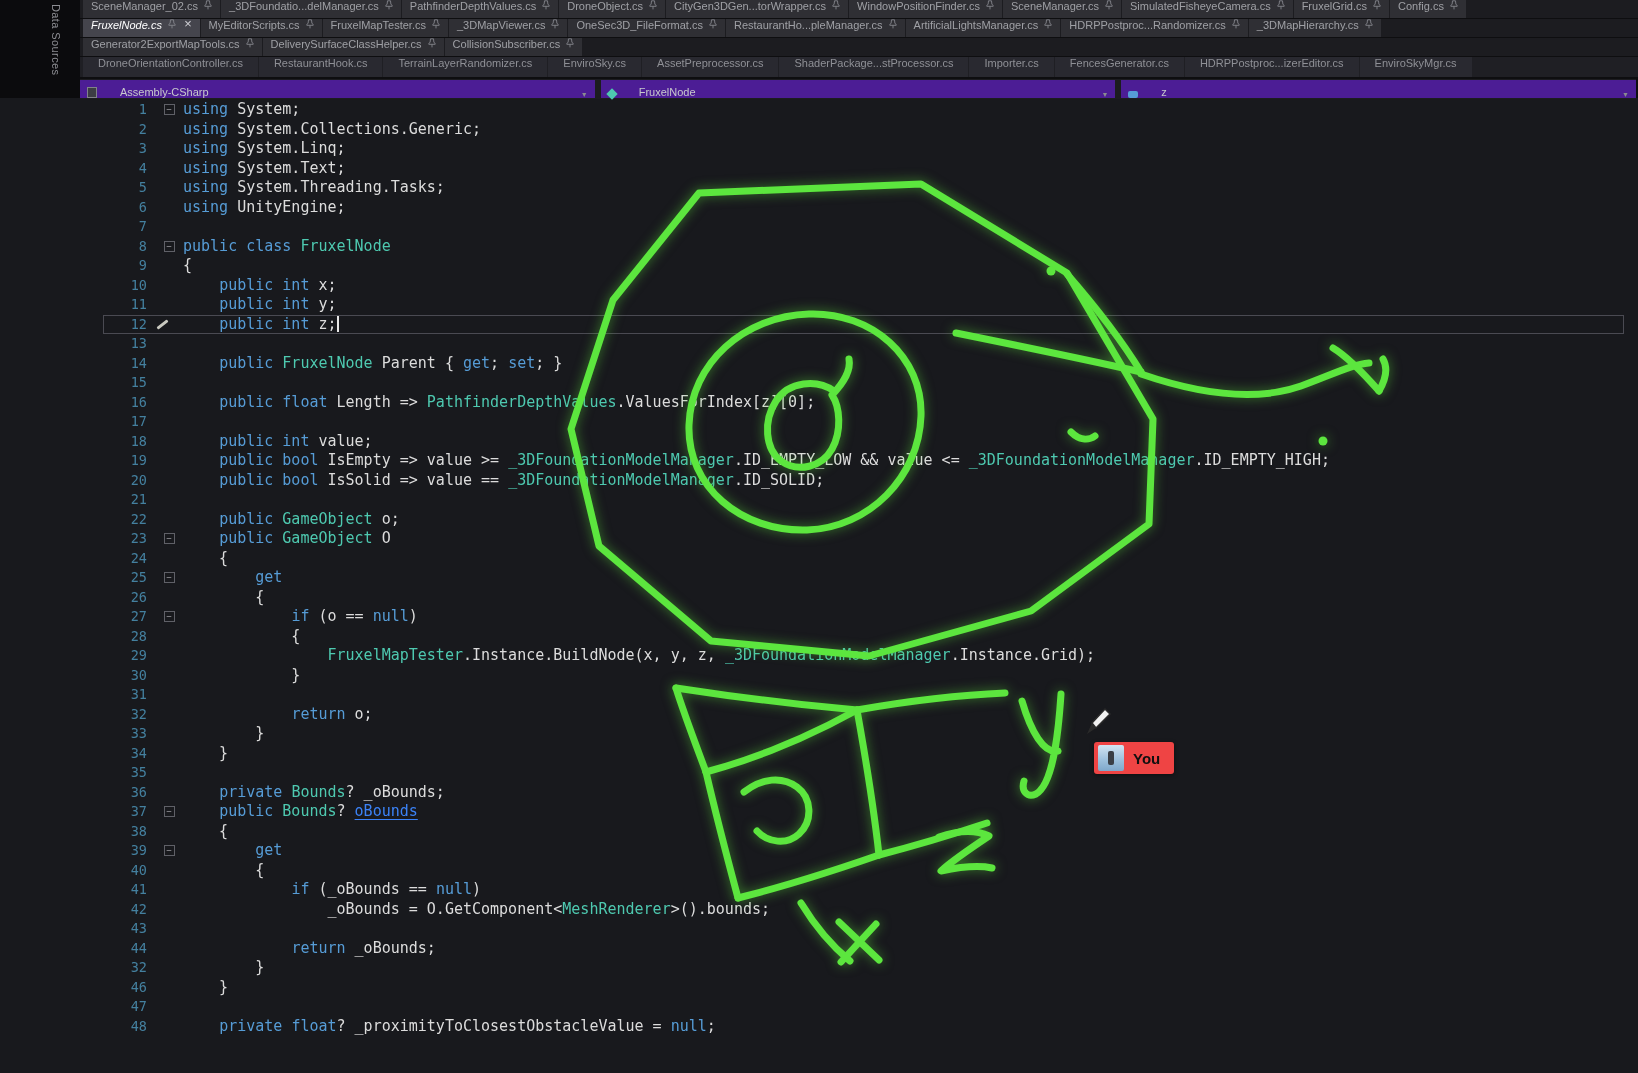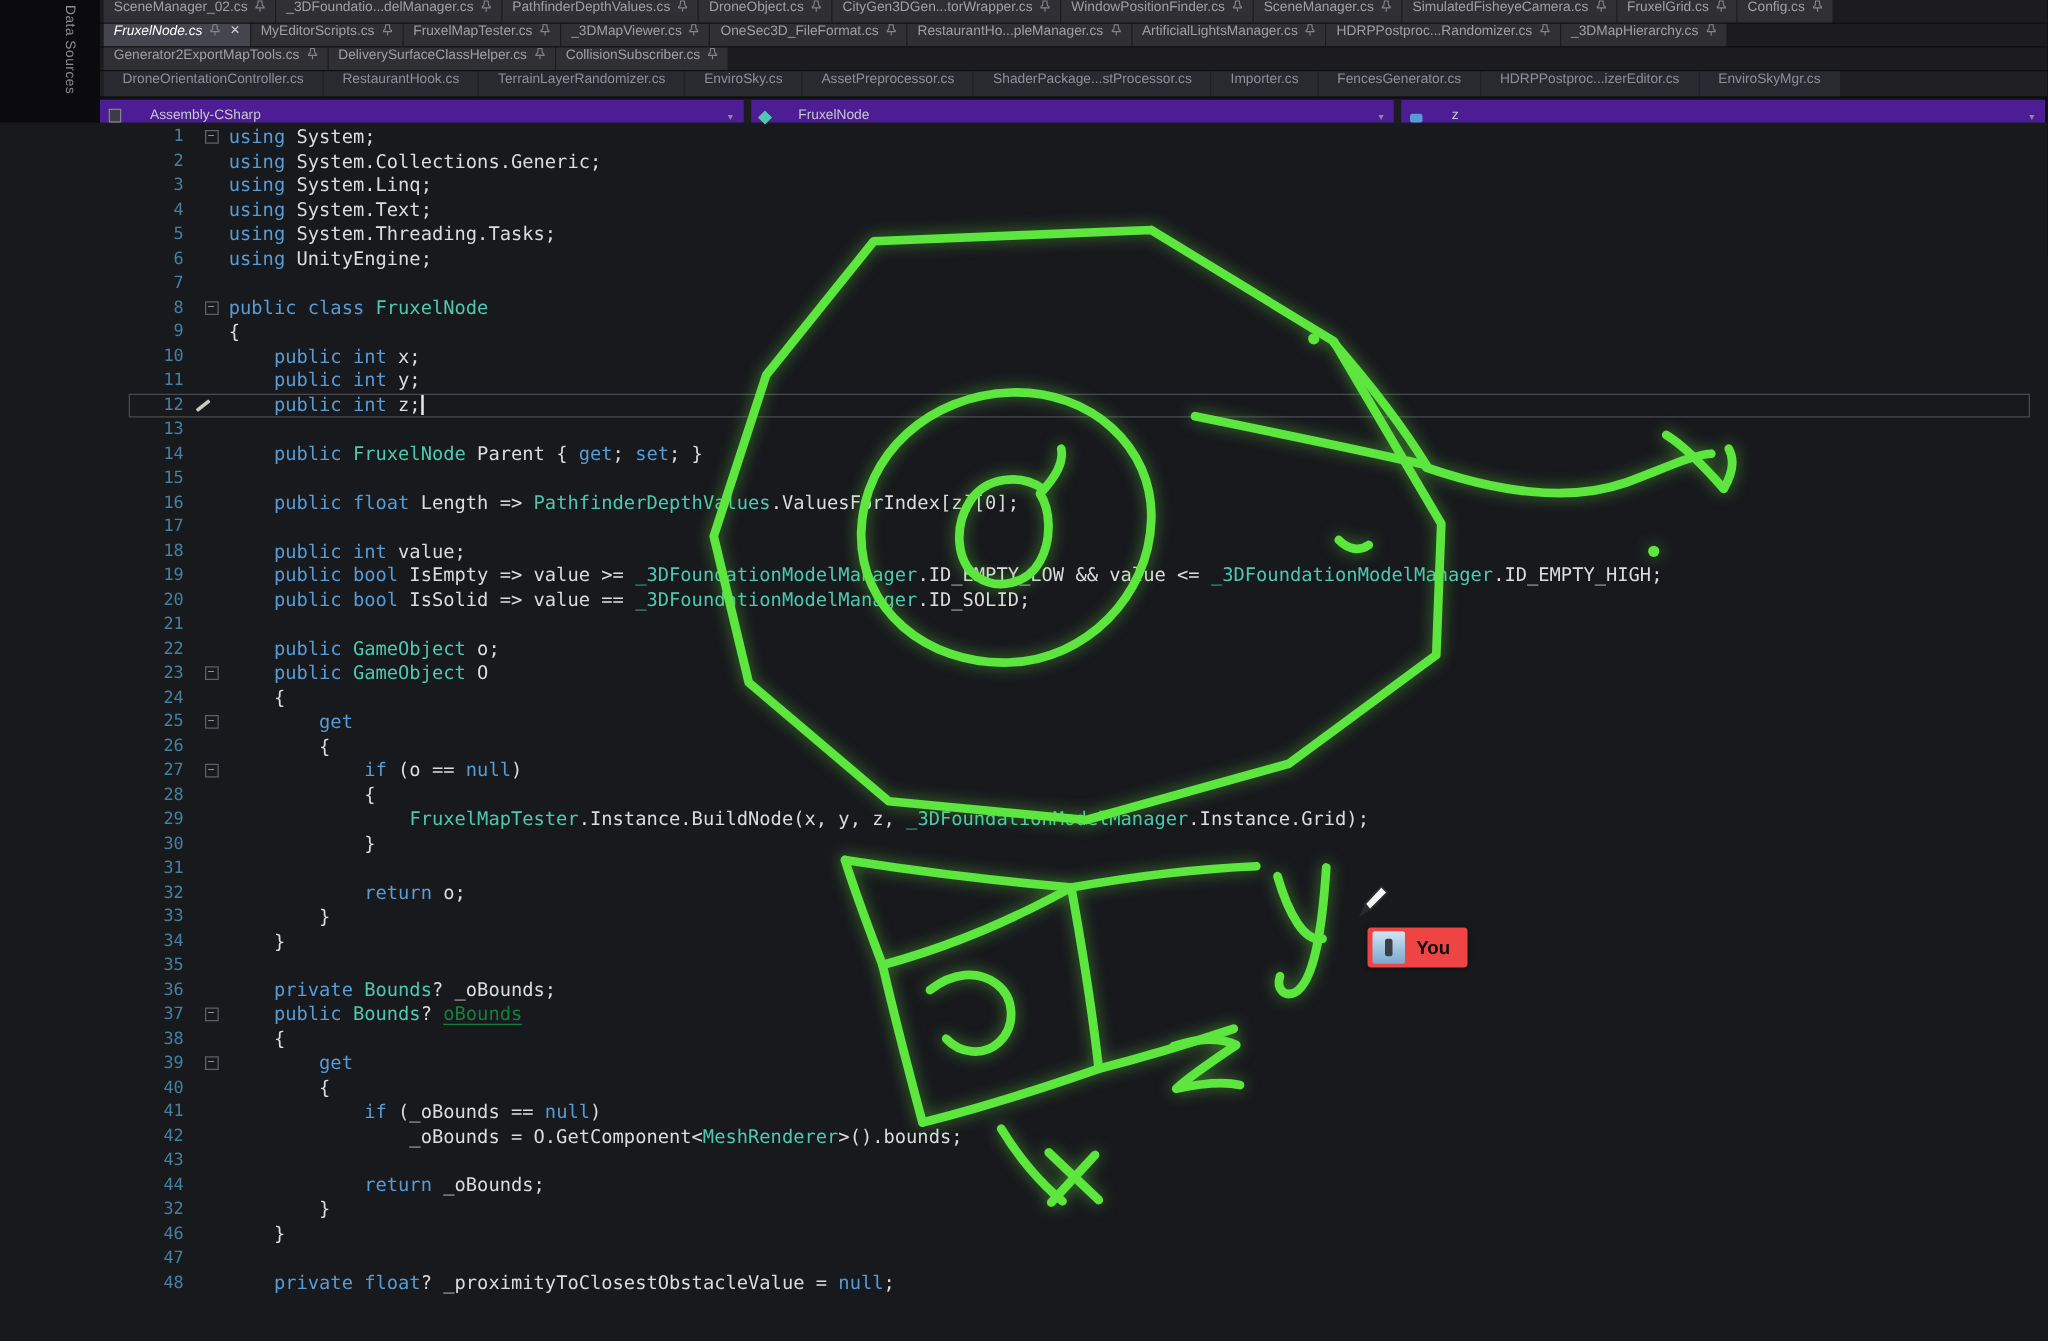--- a/index.html
+++ b/index.html
@@ -32,21 +32,21 @@
   .editor{position:absolute;left:0;right:0;top:98px;bottom:0;background:#18191d;font-family:"DejaVu Sans Mono",monospace;font-size:15px;line-height:19.5px;color:#dcdcdc;overflow:hidden;padding-top:2px;cursor:text;}
   .code-row{display:flex;height:19.5px;position:relative;white-space:pre;}
   .gutter{flex:0 0 155px;width:155px;text-align:right;padding-right:8px;box-sizing:border-box;color:#44809f;font-size:13.5px;}
   .foldcol{flex:0 0 28px;width:28px;display:flex;align-items:center;justify-content:center;position:relative;}
   .fold-box{width:11px;height:11px;box-sizing:border-box;border:1px solid #5f6067;background:#18191d;color:#9a9ba0;font-size:9px;line-height:8px;text-align:center;cursor:pointer;}
   .pencil-mark{position:absolute;left:1px;top:8px;width:13px;height:3px;background:#c9c9c0;border-radius:1px;transform:rotate(-38deg);}
   .code{flex:1;}
   .k{color:#569CD6;}
   .t{color:#4EC9B0;}
   .p{color:#DCDCDC;}
-  .u{color:#15803d;text-decoration:underline;text-underline-offset:3px;}
+  .u{color:#3b82f6;text-decoration:underline;text-underline-offset:3px;}
   .caret{display:inline-block;width:2px;height:16px;background:#e8e8e8;vertical-align:-3px;}
   .cur-box{position:absolute;left:103px;right:14px;top:0;bottom:0;border:1px solid #4a4a52;pointer-events:none;}
 
   
   .annotations{position:absolute;inset:0;z-index:50;pointer-events:none;}
   .ann{filter:drop-shadow(0 0 6px rgba(96,230,60,.5));}
   .ann path{stroke:var(--ann,#5CE63E);stroke-width:7;fill:none;stroke-linecap:round;stroke-linejoin:round;}
   .ann circle{fill:var(--ann,#5CE63E);}
 
   

